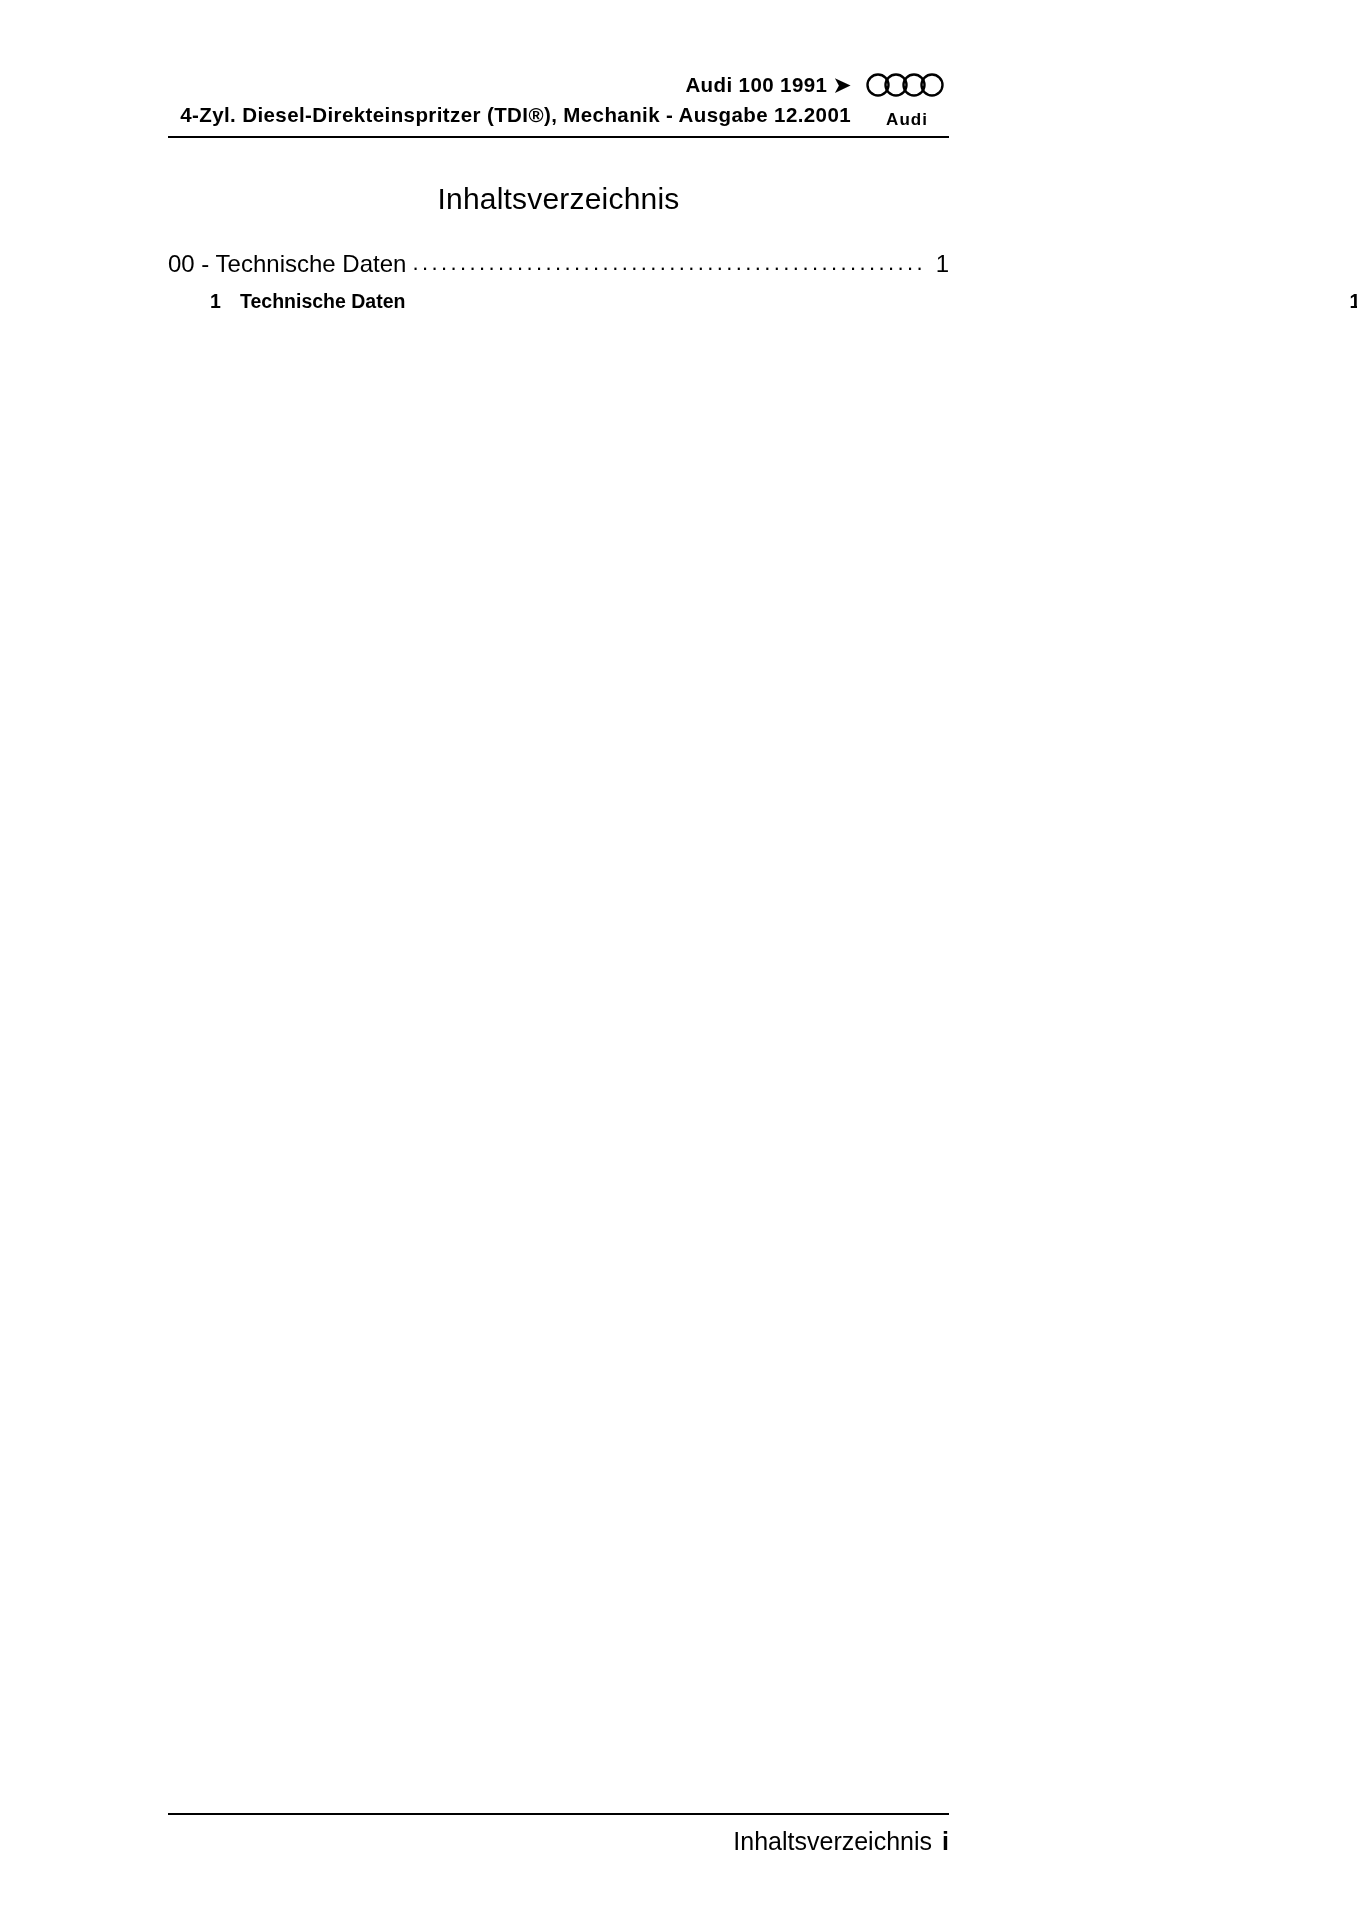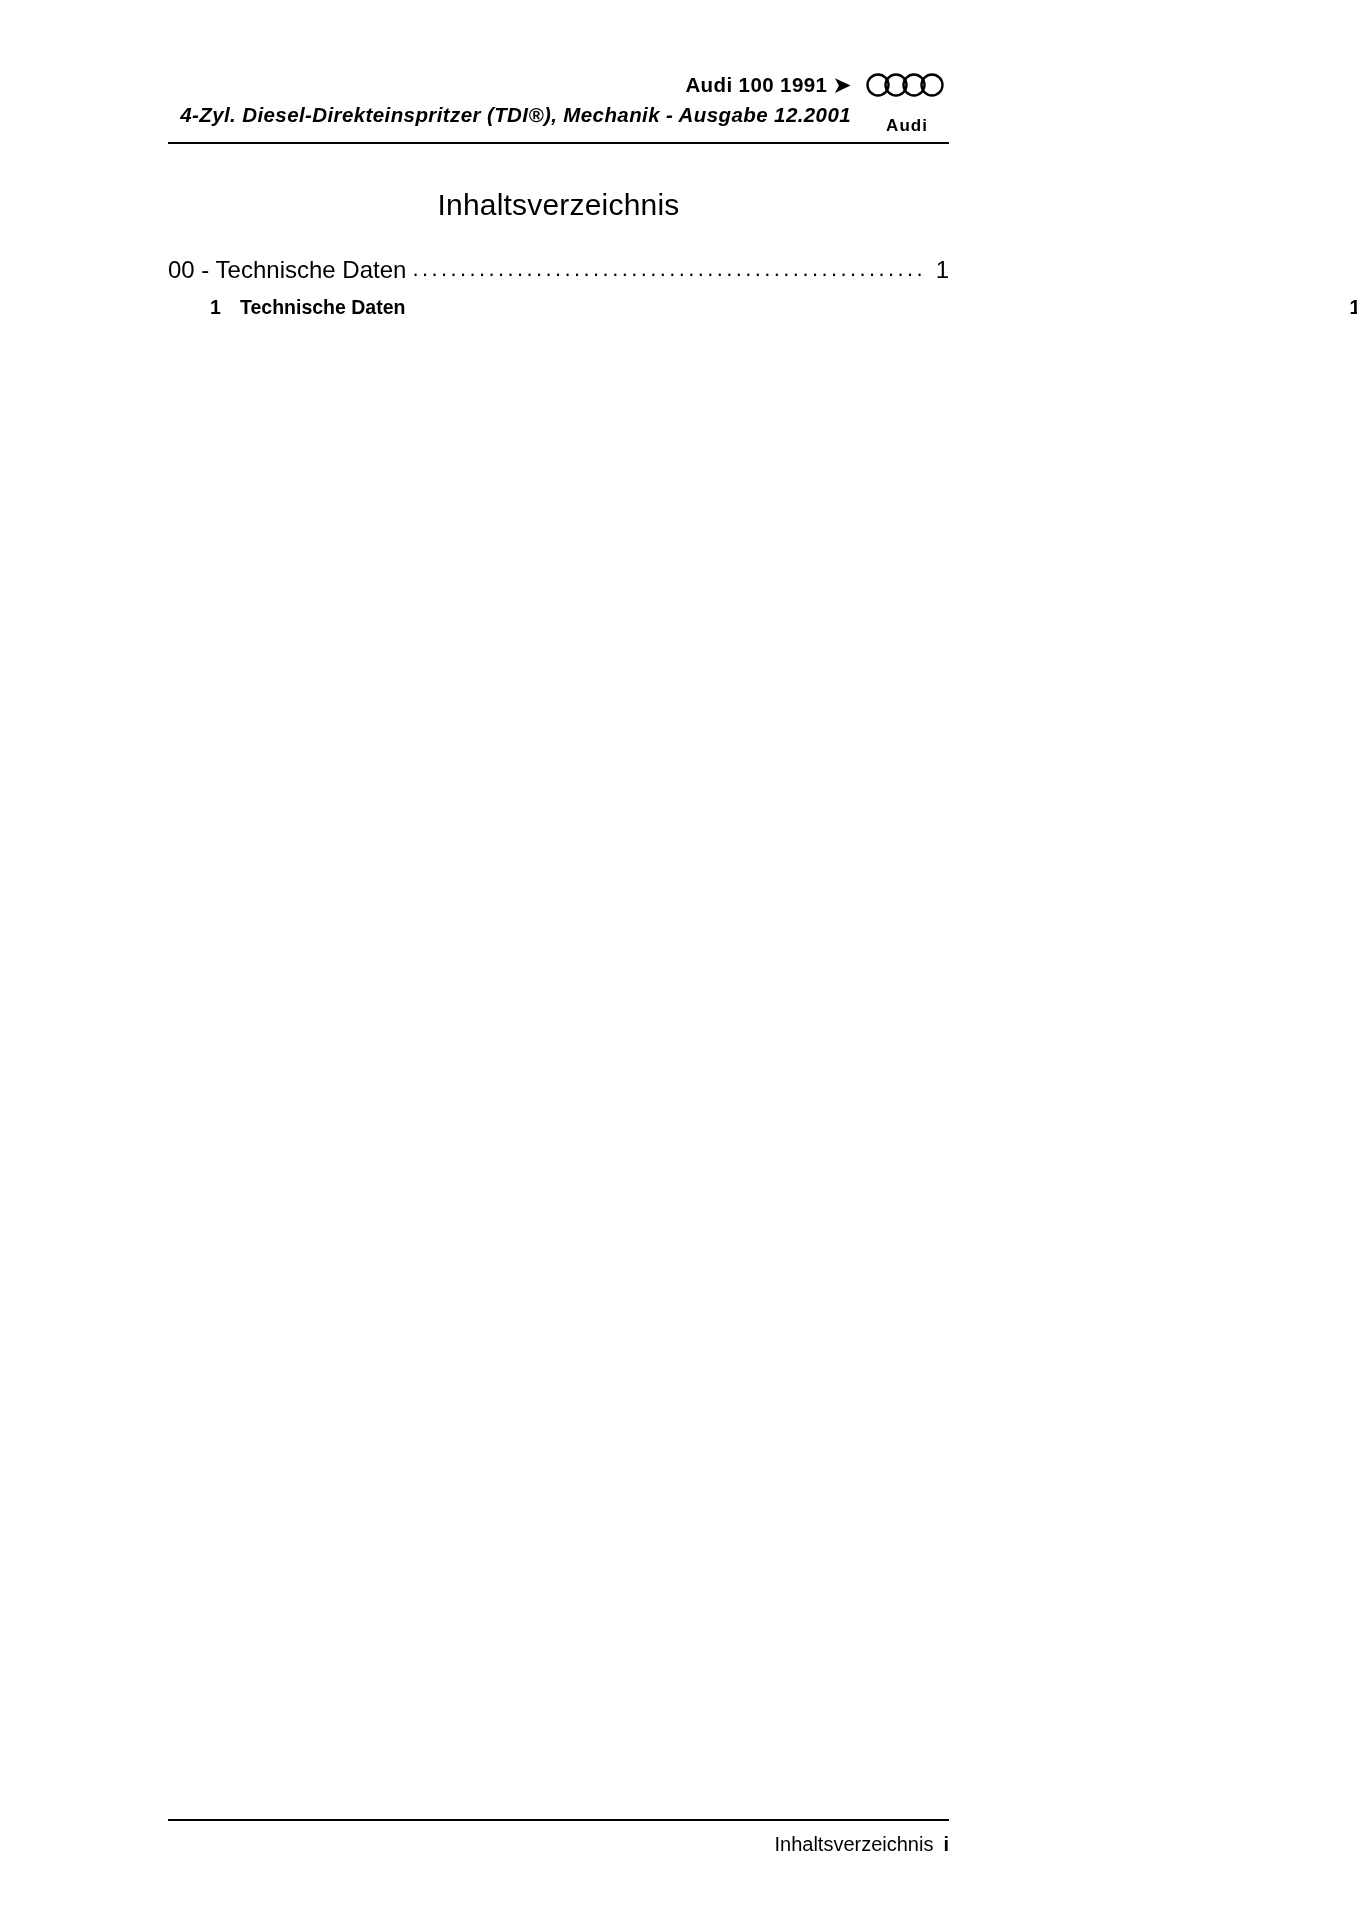--- a/index.html
+++ b/index.html
@@ -32,34 +32,34 @@
   }
   .header-text {
     text-align: right;
     font-size: 20.5px;
     line-height: 1.45;
     font-weight: bold;
     letter-spacing: 0.4px;
     padding-right: 14px;
   }
   .header-line1 { white-space: nowrap; }
-  .header-line2 { white-space: nowrap; font-style: italic; }
+  .header-line2 { white-space: nowrap; }
   .audi-logo {
     width: 84px;
     padding-top: 2px;
     text-align: center;
   }
   .rings {
     display: block;
   }
   .audi-word {
     font-size: 17px;
     font-weight: bold;
     letter-spacing: 1px;
-    margin-top: 18px;
+    margin-top: 12px;
   }
   .header-rule {
     border-top: 2px solid #000;
     margin-top: 6px;
   }
 
   
   .doc-title {
     text-align: center;
     font-size: 30px;
@@ -143,21 +143,21 @@
     left: 168px;
     right: 168px;
     bottom: 64px;
   }
   .footer-rule {
     border-top: 2px solid #000;
   }
   .footer-text {
     margin-top: 12px;
     text-align: right;
-    font-size: 20px;
+    font-size: 25px;
   }
   .footer-text .pg {
     font-weight: bold;
     margin-left: 10px;
   }
 </style>
 </head>
 <body>
 
 <div class="page">

